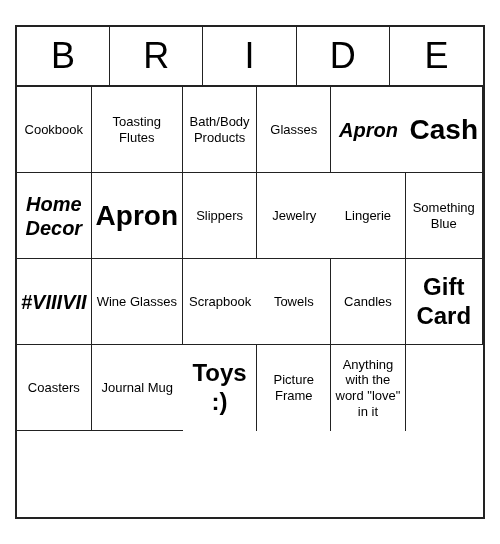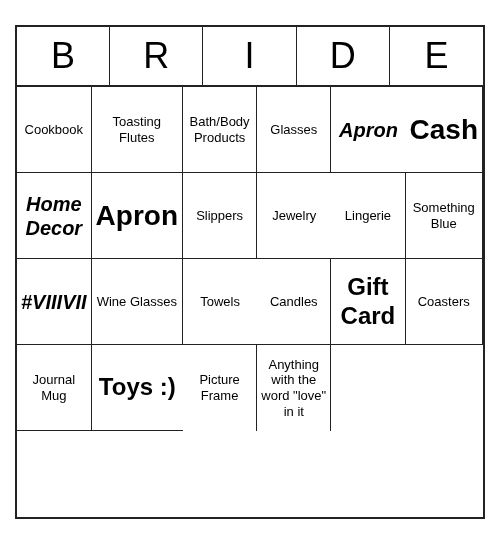--- a/index.html
+++ b/index.html
@@ -89,20 +89,21 @@
       <div class="bingo-cell medium">Apron</div>
       <div class="bingo-cell xlarge">Cash</div>
       <div class="bingo-cell medium">Home Decor</div>
       <div class="bingo-cell xlarge">Apron</div>
       <div class="bingo-cell">Slippers</div>
       <div class="bingo-cell">Jewelry</div>
       <div class="bingo-cell">Lingerie</div>
       <div class="bingo-cell">Something Blue</div>
       <div class="bingo-cell medium">#VIIIVII</div>
       <div class="bingo-cell">Wine Glasses</div>
+      <div class="bingo-cell">Scrapbook</div>
       <div class="bingo-cell">Towels</div>
       <div class="bingo-cell">Candles</div>
       <div class="bingo-cell large">Gift Card</div>
       <div class="bingo-cell">Coasters</div>
       <div class="bingo-cell">Journal Mug</div>
       <div class="bingo-cell large">Toys :)</div>
       <div class="bingo-cell">Picture Frame</div>
       <div class="bingo-cell">Anything with the word "love" in it</div>
     </div>
 </div>

